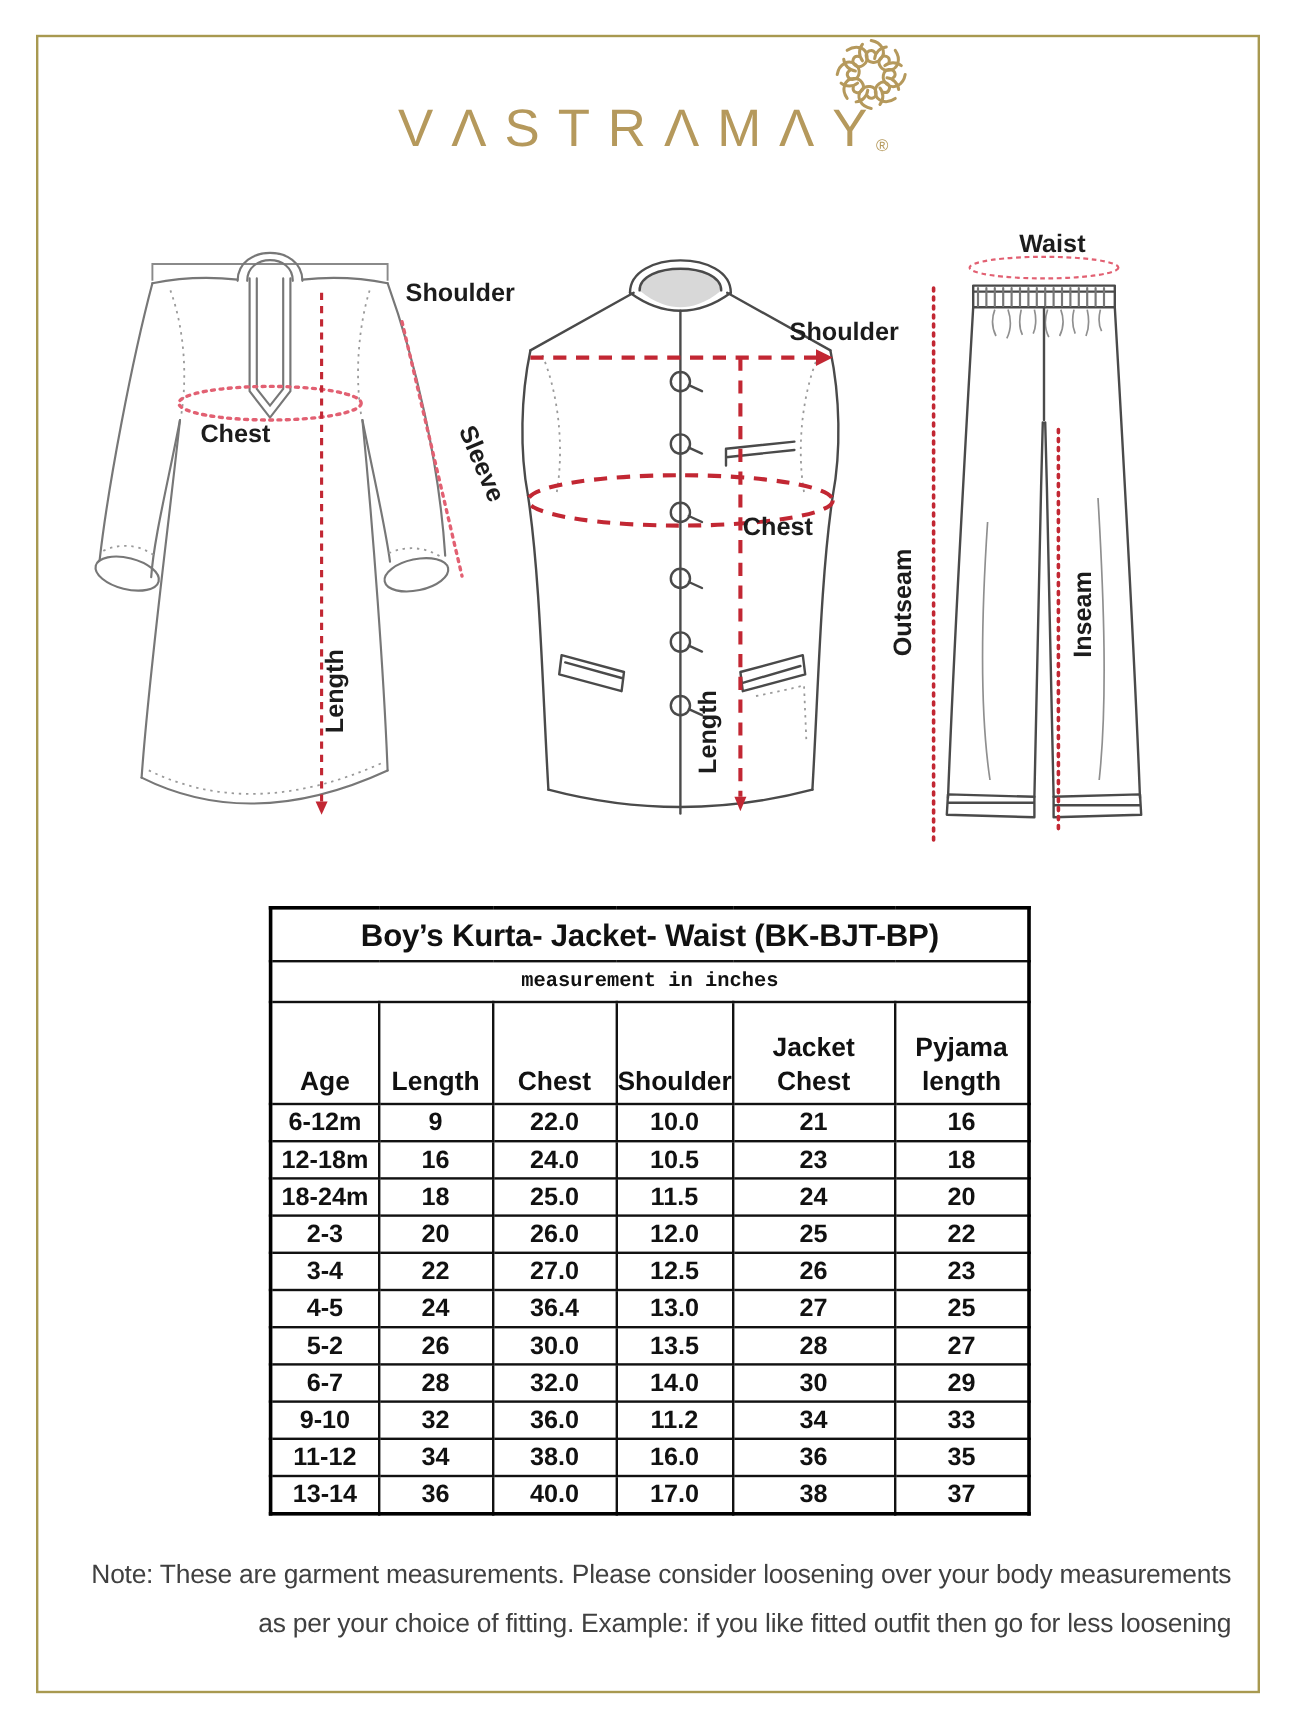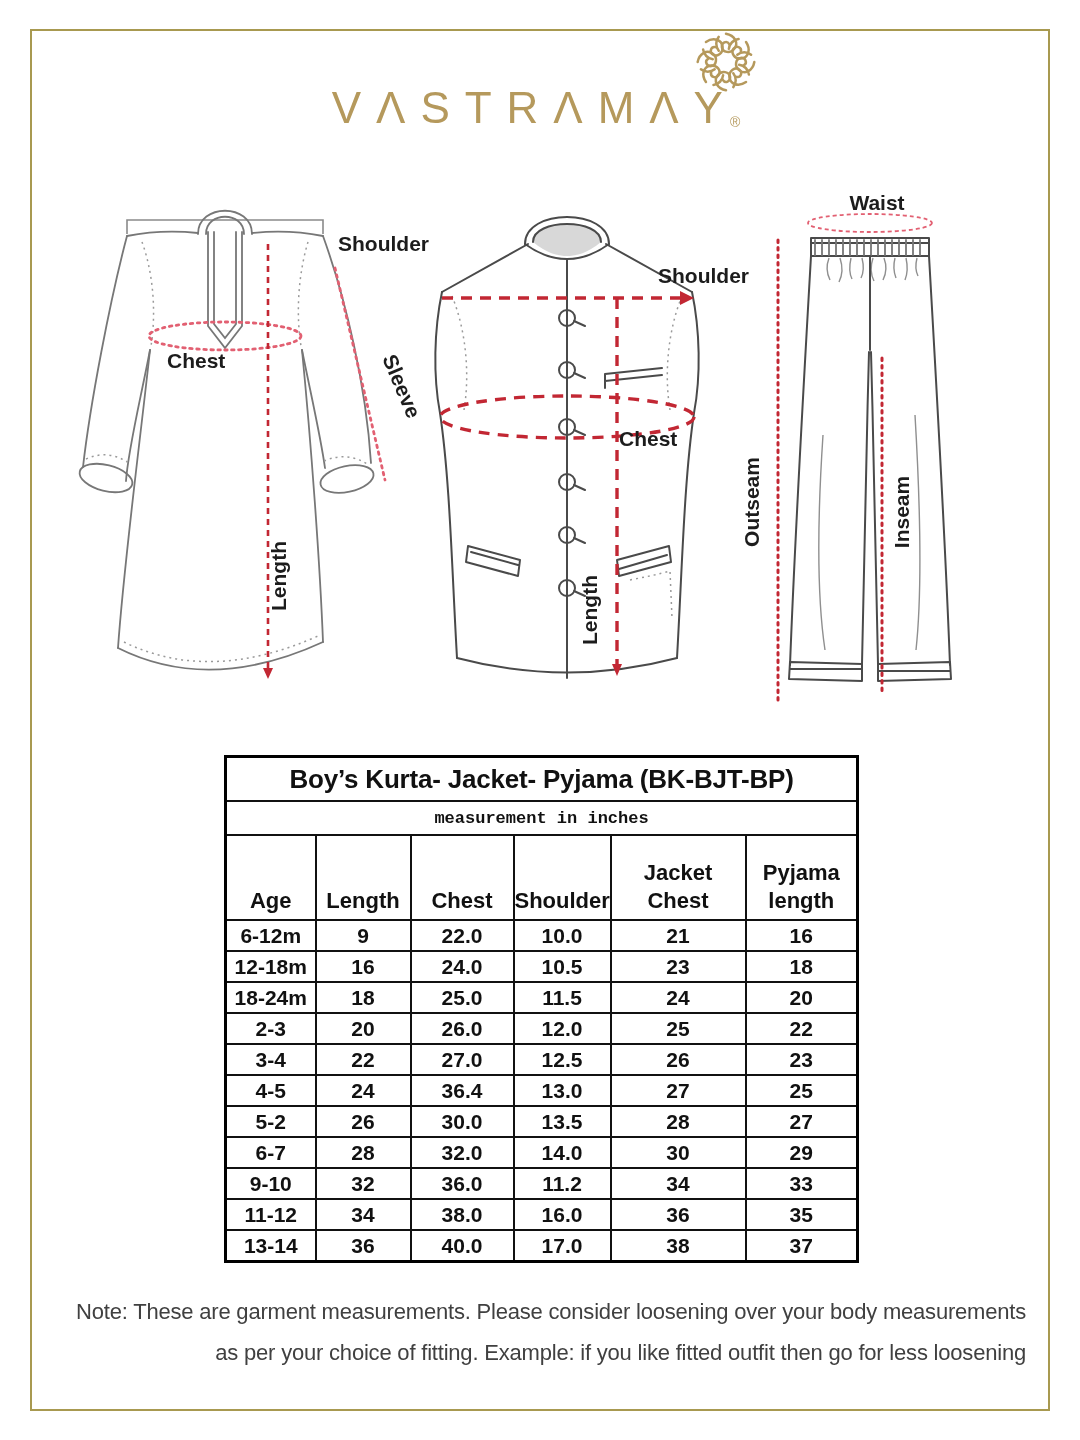--- a/index.html
+++ b/index.html
@@ -211,21 +211,21 @@
     <colgroup>
       <col class="c0">
         <col class="c1">
         <col class="c2">
         <col class="c3">
         <col class="c4">
         <col class="c5">
     </colgroup>
     <thead>
       <tr>
-        <th class="t-title" colspan="6">Boy’s Kurta- Jacket- Pyjama (BK-BJT-BP)</th>
+        <th class="t-title" colspan="6">Boy’s Kurta- Jacket- Waist (BK-BJT-BP)</th>
       </tr>
       <tr>
         <th class="t-sub" colspan="6">measurement in inches</th>
       </tr>
       <tr class="t-head">
         <th>Age</th>
         <th>Length</th>
         <th>Chest</th>
         <th>Shoulder</th>
         <th>Jacket Chest</th>

